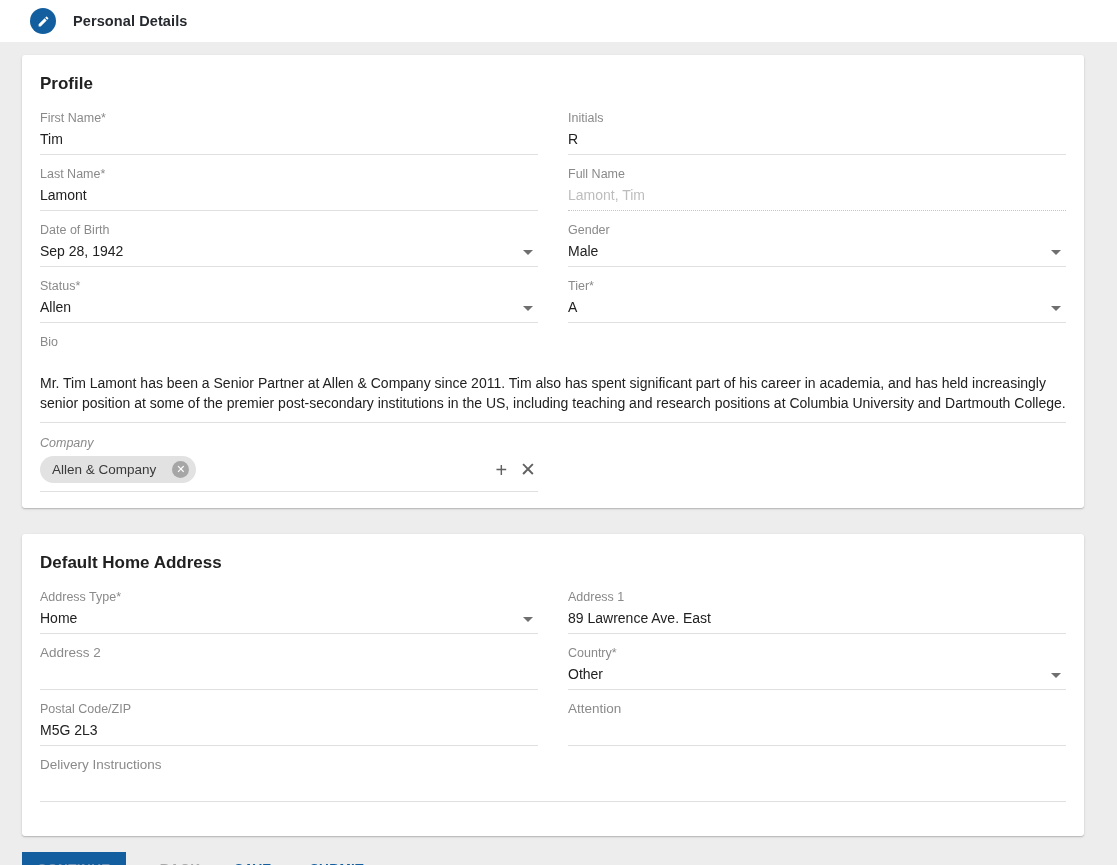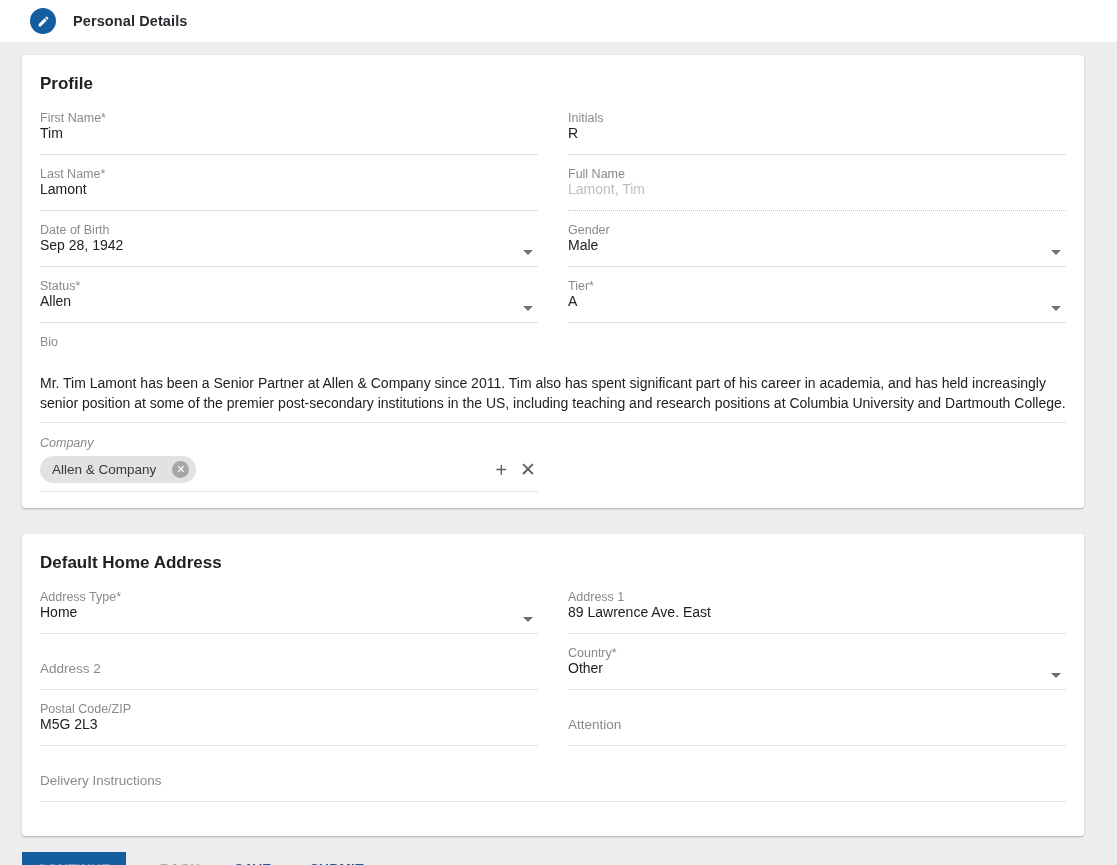--- a/index.html
+++ b/index.html
@@ -33,25 +33,25 @@
   .card-address { margin-top:26px; }
   .card-heading { font-size:17px; font-weight:700; color:#212121; margin:2px 0 17px 0; }
 
   .grid { display:grid; grid-template-columns:1fr 1fr; column-gap:30px; }
 
   
   .field {
     position:relative; height:44px; margin-bottom:12px;
     border-bottom:1px solid #e0e0e0;
     display:flex; flex-direction:column; justify-content:space-between;
-    padding-bottom:13px;
+    padding-bottom:7px;
   }
   .f-label { font-size:12.5px; color:#8a8a8a; line-height:14px; }
   .f-value { font-size:14px; color:#212121; line-height:16px; }
-  .field.empty { justify-content:flex-end; }
+  .field.empty { }
   .field.empty .f-label { font-size:13.5px; color:#8a8a8a; }
   .field.disabled { border-bottom:1px dotted #c4c4c4; }
   .field.disabled .f-value { color:#bdbdbd; }
   .caret {
     position:absolute; right:5px; bottom:11px;
     width:0; height:0;
     border-left:5px solid transparent; border-right:5px solid transparent;
     border-top:5px solid #6f6f6f;
   }
 

